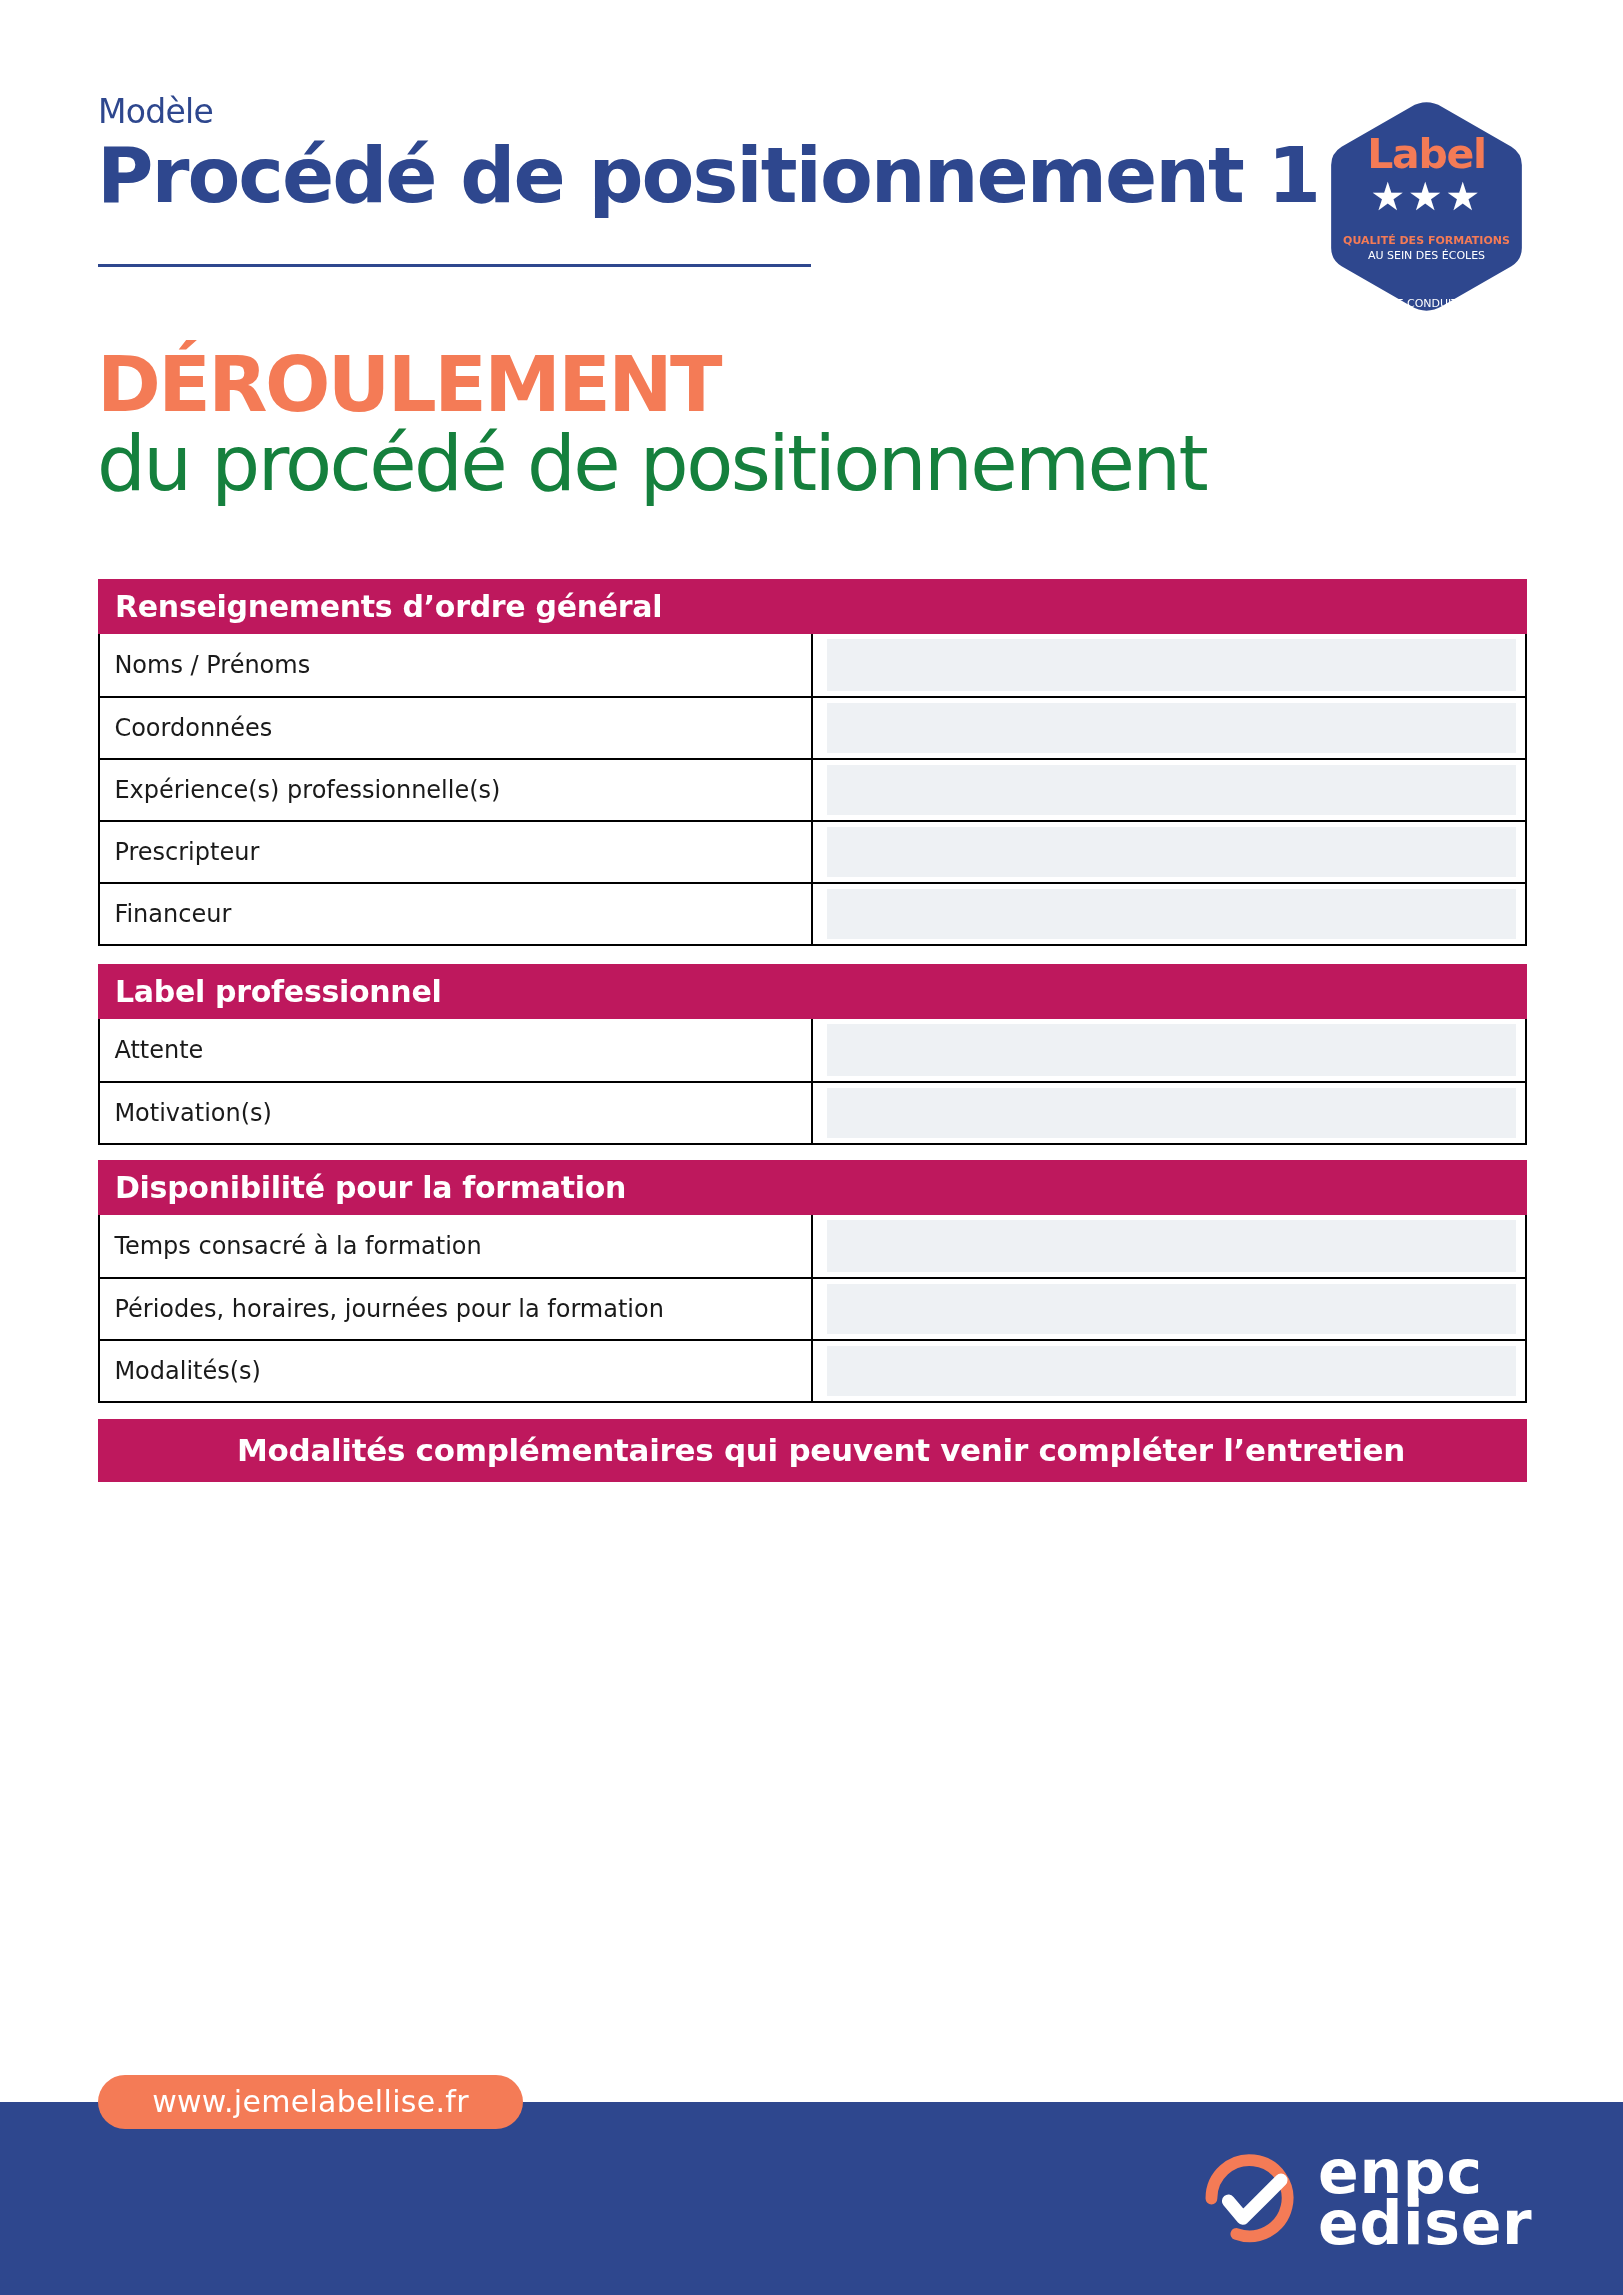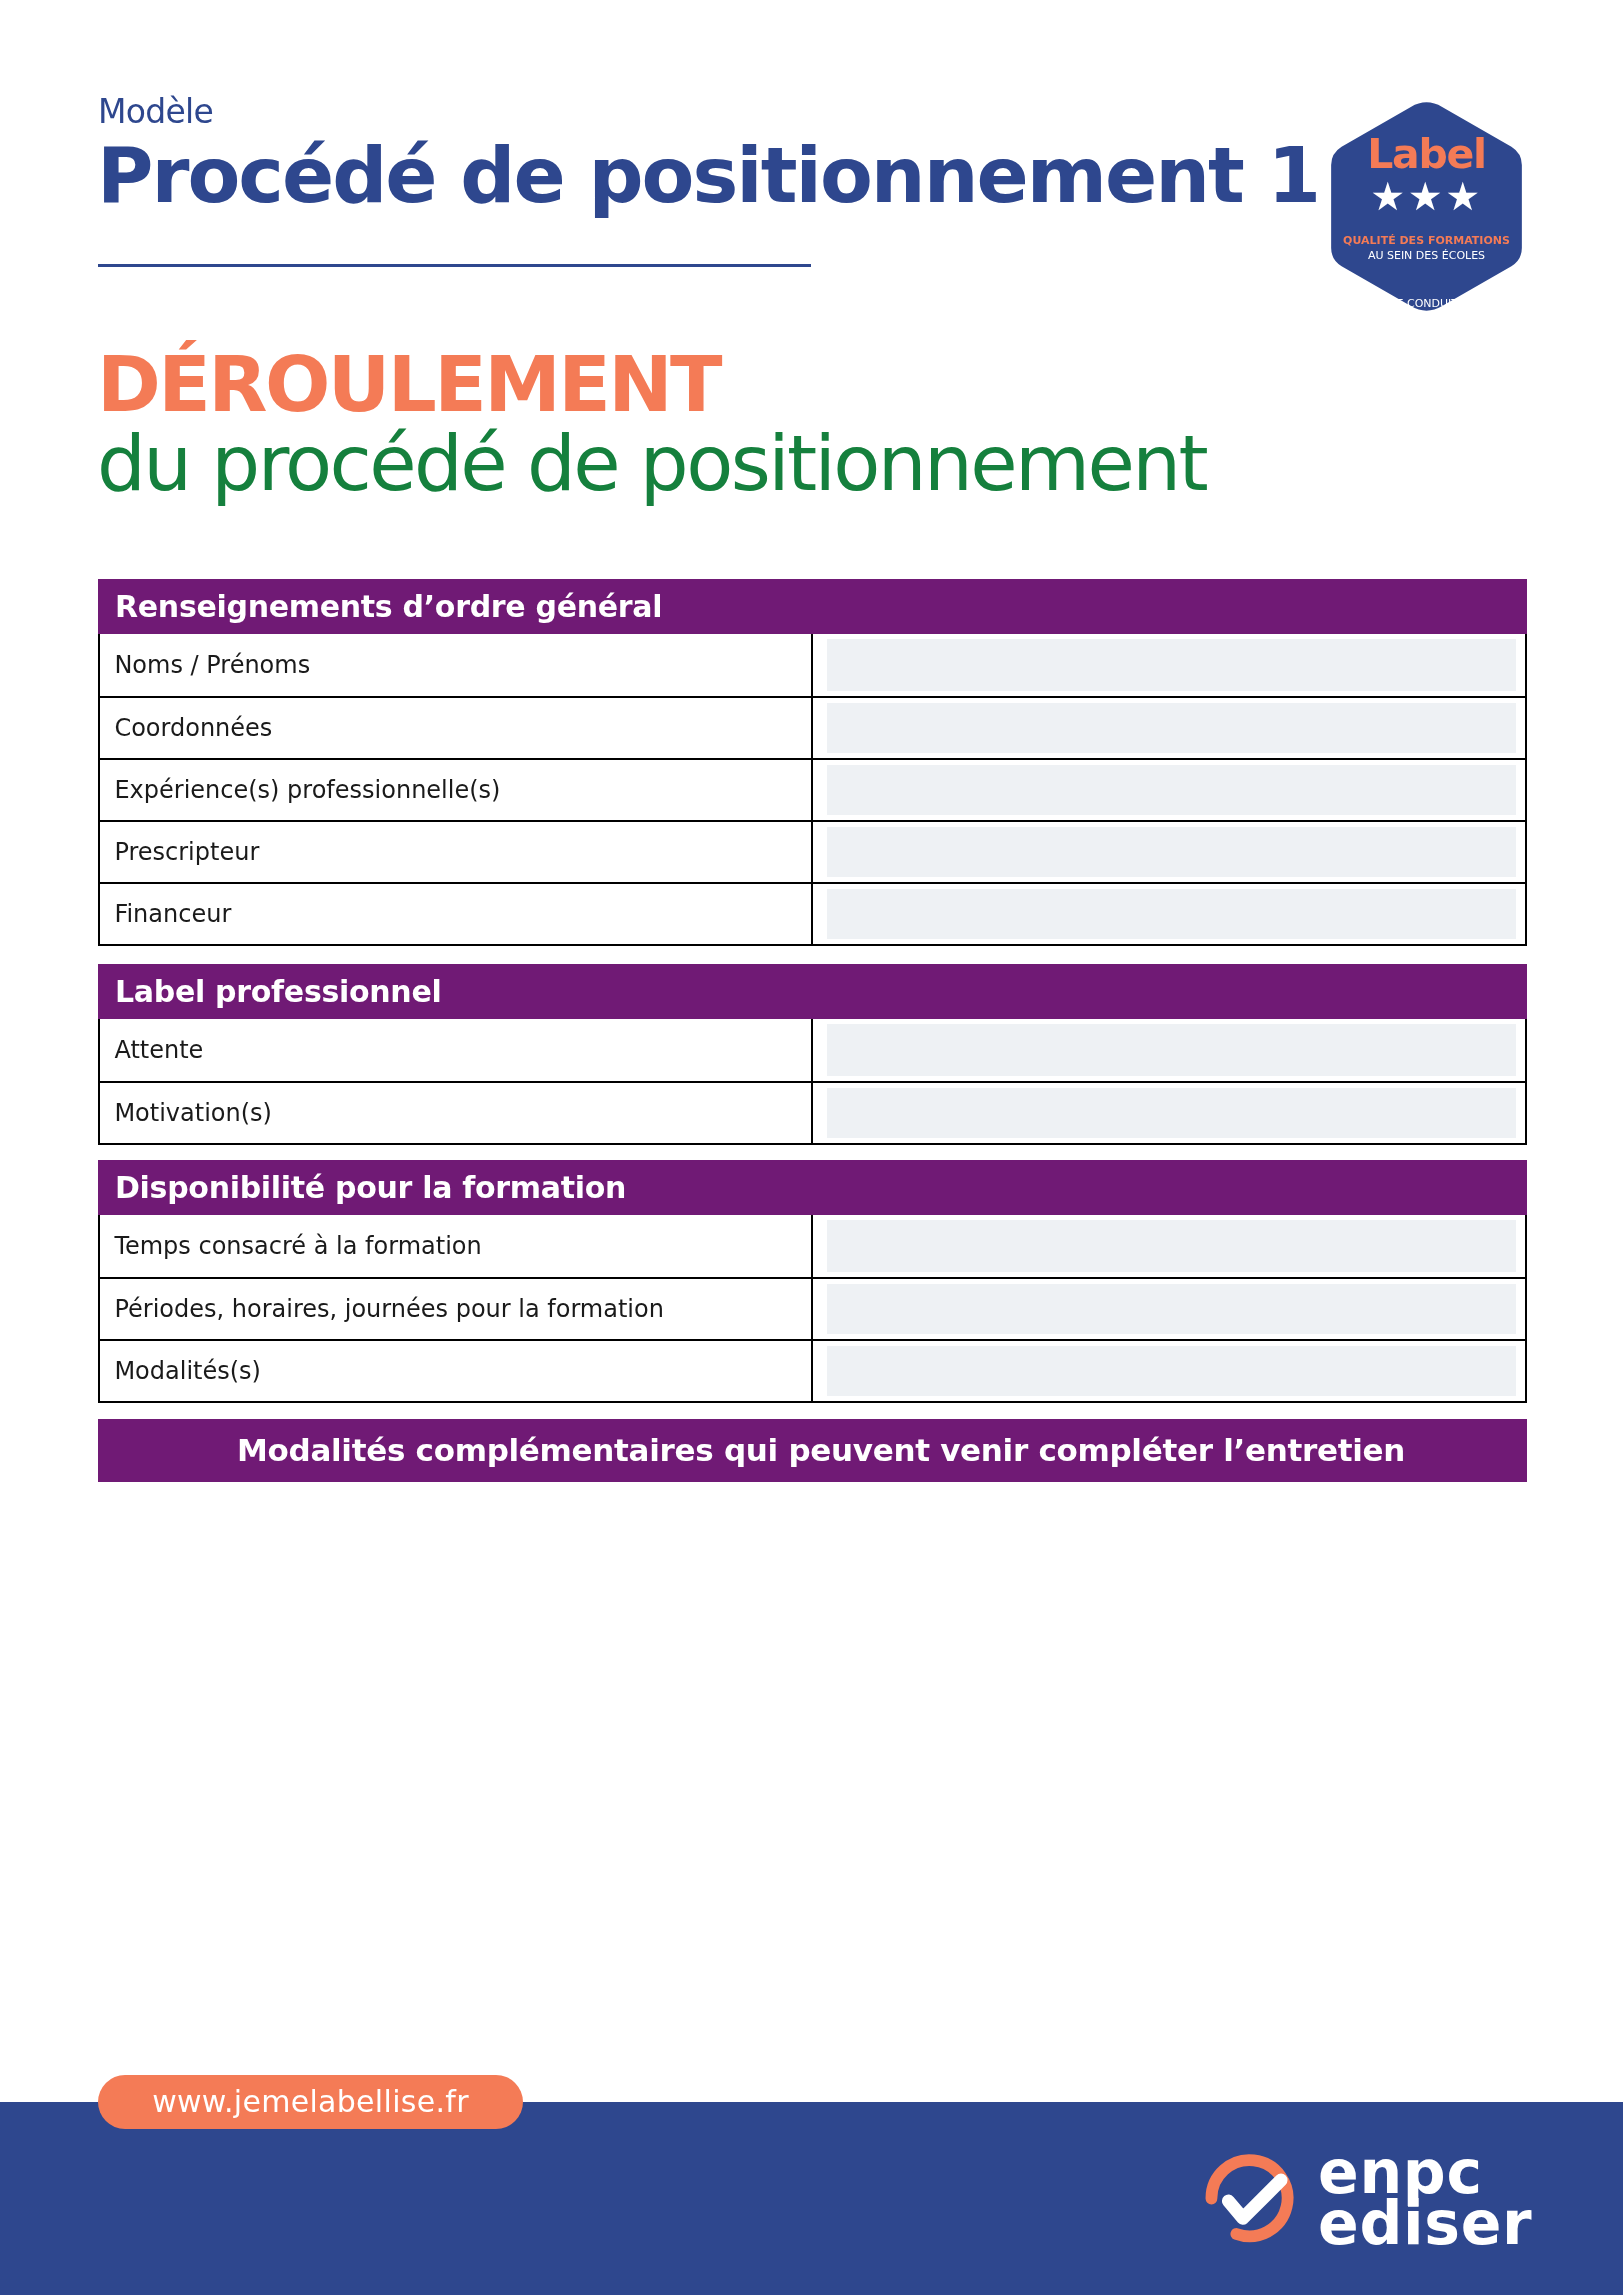--- a/index.html
+++ b/index.html
@@ -16,21 +16,21 @@
   .badge .b-stars { position: absolute; left: 0; width: 209px; top: 77px; text-align: center; font-size: 39px; color: #ffffff; letter-spacing: 2.6px; }
   .badge .b-line1 { position: absolute; left: 0; width: 209px; top: 137px; text-align: center; font-size: 11px; font-weight: bold; color: #f47b56; }
   .badge .b-line2, .badge .b-line3 { position: absolute; left: 0; width: 209px; text-align: center; font-size: 11px; color: #ffffff; }
   .badge .b-line2 { top: 152px; }
   .badge .b-line3 { top: 168px; margin-top: 32px; }
 
   .h-orange { position: absolute; left: 97px; top: 340px; font-size: 77px; font-weight: bold; color: #f47b56; letter-spacing: -2.6px; }
   .h-blue { position: absolute; left: 97px; top: 419px; font-size: 77px; color: #15803d; letter-spacing: -2.6px; white-space: nowrap; }
 
   .section { position: absolute; left: 98px; width: 1429px; }
-  .sec-head { height: 55px; background: #701a75; color: #ffffff; font-weight: bold; font-size: 30px; padding-left: 17px; line-height: 55px; letter-spacing: -0.3px; }
+  .sec-head { height: 55px; background: #be185d; color: #ffffff; font-weight: bold; font-size: 30px; padding-left: 17px; line-height: 55px; letter-spacing: -0.3px; }
   .sec-body { border: 2.6px solid #000; border-top: none; }
   .row { display: flex; height: 62px; border-top: 2.6px solid #000; }
   .row:first-child { border-top: none; }
   .row .lbl { width: 713px; border-right: 2.6px solid #000; font-size: 24px; padding-left: 14.4px; display: flex; align-items: center; color: #1a1a1a; }
   .row .fld { flex: 1; padding: 5.2px 9.2px 5.2px 14.4px; }
   .row .fld .box { width: 100%; height: 100%; background: #eef1f4; }
 
   .s4 .sec-head { height: 63px; line-height: 63px; font-size: 31px; }
   .s4 .sec-body { height: 250px; padding: 13px 10.5px 11.8px 14.4px; }
   .s4 .ex { font-size: 23.6px; font-style: italic; color: #1a1a1a; height: 39px; line-height: 31px; }

